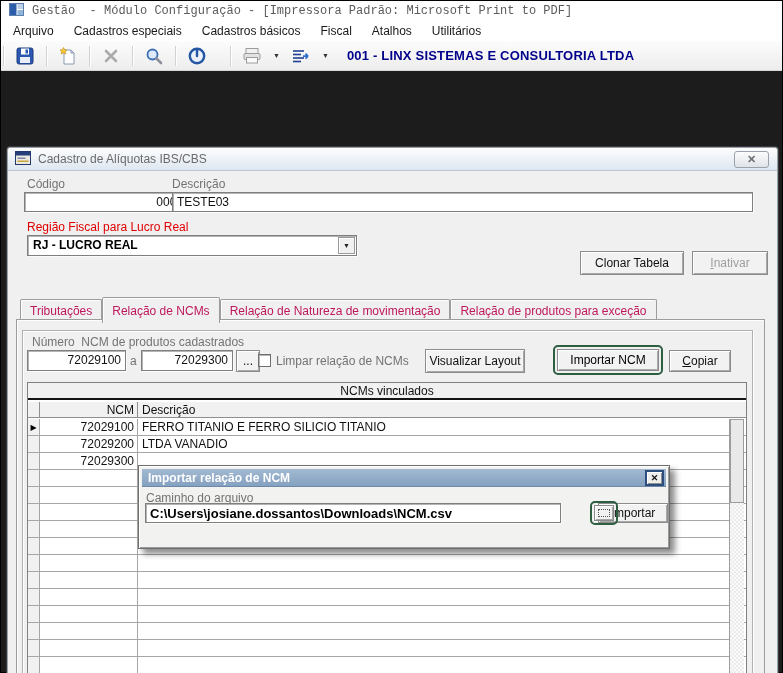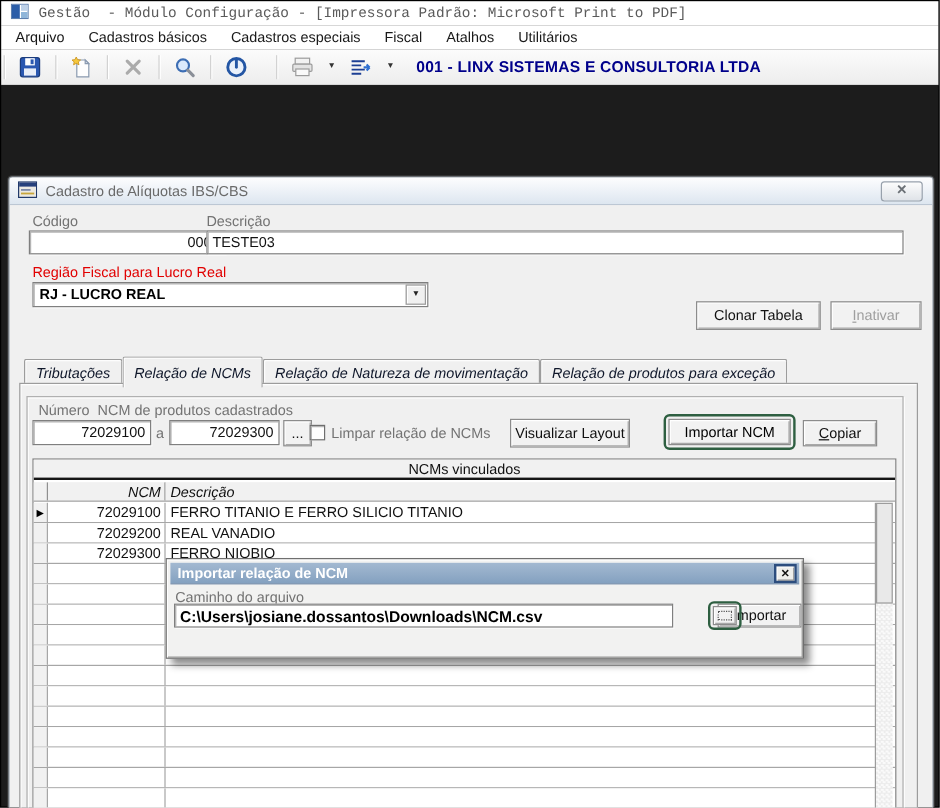--- a/index.html
+++ b/index.html
@@ -51,21 +51,21 @@
   .combo { position:absolute; left:19px; top:87px; width:330px; height:21px; }
   .combo-value { position:absolute; inset:0; padding:2px 20px 0 5px; font-weight:bold; color:#000; }
   .combo-btn { position:absolute; right:1px; top:1px; bottom:1px; width:17px; background:#f0f0f0;
                border:1px solid #9a9a9a; box-shadow: inset 1px 1px 0 #fff;
                display:flex; align-items:center; justify-content:center; font-size:7px; color:#222; }
 
   
   .tabs { position:absolute; left:12px; top:147px; height:26px; display:flex; align-items:flex-end; }
   .tab { height:22px; padding:4px 9px; background:#f0f0f0; border:1px solid #9c9c9c; border-bottom:none;
          border-radius:2px 2px 0 0; box-shadow: inset 1px 1px 0 #fdfdfd;
-         display:flex; align-items:center; color:#0f172a; position:relative; z-index:1;font-style:italic; }
+         display:flex; align-items:center; color:#be185d; position:relative; z-index:1; }
   .tab.active { height:26px; margin-bottom:-2px; z-index:3; background:#f0f0f0; }
   .tabpage { position:absolute; left:8px; top:171px; width:749px; height:395px; background:#f0f0f0;
              border:1px solid #9c9c9c; box-shadow: inset 1px 1px 0 #fdfdfd; z-index:2; }
   .groupbox { position:absolute; left:14px; top:182px; width:731px; height:377px;
               border:1px solid #b0b0b0; box-shadow: inset 1px 1px 0 #fff, 1px 1px 0 #fff; z-index:2; }
   .zwrap { position:absolute; inset:0; z-index:2; }
 
   .checkbox { position:absolute; left:250px; top:206px; width:13px; height:13px; background:#fff;
               border:1px solid #6f6f6f; box-shadow: inset 1px 1px 0 #b5b5b5; }
   .focus-ring { position:absolute; border:2px solid #2e5f41; border-radius:5px; padding:2px;
@@ -74,21 +74,21 @@
                 box-shadow: inset 1px 1px 0 #fff, inset -1px -1px 0 #a8a8a8;
                 display:flex; align-items:center; justify-content:center; font-size:12px; }
   .dotted-focus { position:absolute; inset:3px; border:1px dotted #555; }
 
   
   .grid { position:absolute; left:19px; top:234px; width:720px; height:325px; background:#fff;
           border:1px solid #808080; overflow:hidden; z-index:2; }
   .g-band { position:absolute; left:0; top:0; right:0; height:17px; background:#f1f1f1;
             border-bottom:2px solid #151515; text-align:center; line-height:16px; color:#111; }
   .g-head { position:absolute; left:0; top:19px; right:0; height:16px; background:#f1f1f1;
-            border-bottom:1px solid #8f8f8f; display:flex;font-style:italic; }
+            border-bottom:1px solid #8f8f8f; display:flex; }
   .g-head .hcell { border-right:1px solid #8f8f8f; line-height:15px; }
   .g-rows { position:absolute; left:0; top:36px; right:0; bottom:0; }
   .g-row { display:flex; height:17px; border-bottom:1px solid #a6a6a6; background:#fff; }
   .g-ind { width:12px; background:#f1f1f1; border-right:1px solid #a6a6a6;
            display:flex; align-items:center; justify-content:center; font-size:8px; color:#000; }
   .g-ncm { width:98px; border-right:1px solid #a6a6a6; text-align:right; padding:1px 3px 0 0; color:#111; }
   .g-desc { flex:1; padding:1px 0 0 4px; color:#111; white-space:nowrap; overflow:hidden; }
   .g-scroll { position:absolute; left:701px; top:36px; bottom:0; width:15px;
               background:repeating-conic-gradient(#fafafa 0% 25%, #ececec 0% 50%) 0 0/4px 4px;
               border-left:1px solid #9c9c9c; }
@@ -122,22 +122,22 @@
           <rect x="1" y="1" width="6.5" height="11" fill="#2b5da8"></rect>
           <rect x="8.5" y="1" width="5.5" height="5" fill="#bcd0e8"></rect>
           <rect x="8.5" y="7" width="5.5" height="5" fill="#8fb5d9"></rect>
         </svg>
     </span>
     <span class="title-text">Gestão  - Módulo Configuração - [Impressora Padrão: Microsoft Print to PDF]</span>
   </div>
 
   <div class="menubar">
       <div class="menu-item">Arquivo</div>
+      <div class="menu-item">Cadastros especiais</div>
       <div class="menu-item">Cadastros básicos</div>
-      <div class="menu-item">Cadastros especiais</div>
       <div class="menu-item">Fiscal</div>
       <div class="menu-item">Atalhos</div>
       <div class="menu-item">Utilitários</div>
     </div>
 
   <div class="toolbar">
     <div class="tsep"></div>
     <div class="tbtn">
       <svg width="20" height="20">
           <rect x="2" y="2" width="16" height="16" rx="2" fill="#2a57b0" stroke="#1c3c7c"></rect>
@@ -265,29 +265,28 @@
                 </div>
     <div class="g-ncm">72029100</div>
     <div class="g-desc">FERRO TITANIO E FERRO SILICIO TITANIO</div>
   </div>
 
   <div class="g-row">
     <div class="g-ind">
                   <span class="g-arrow"></span>
                 </div>
     <div class="g-ncm">72029200</div>
-    <div class="g-desc">REAL VANADIO</div>
+    <div class="g-desc">LTDA VANADIO</div>
   </div>
 
   <div class="g-row">
     <div class="g-ind">
                   <span class="g-arrow"></span>
                 </div>
     <div class="g-ncm">72029300</div>
-    <div class="g-desc">FERRO NIOBIO</div>
   </div>
 
   <div class="g-row">
     <div class="g-ind">
                   <span class="g-arrow"></span>
                 </div>
     <div class="g-ncm"></div>
     <div class="g-desc"></div>
   </div>
 

